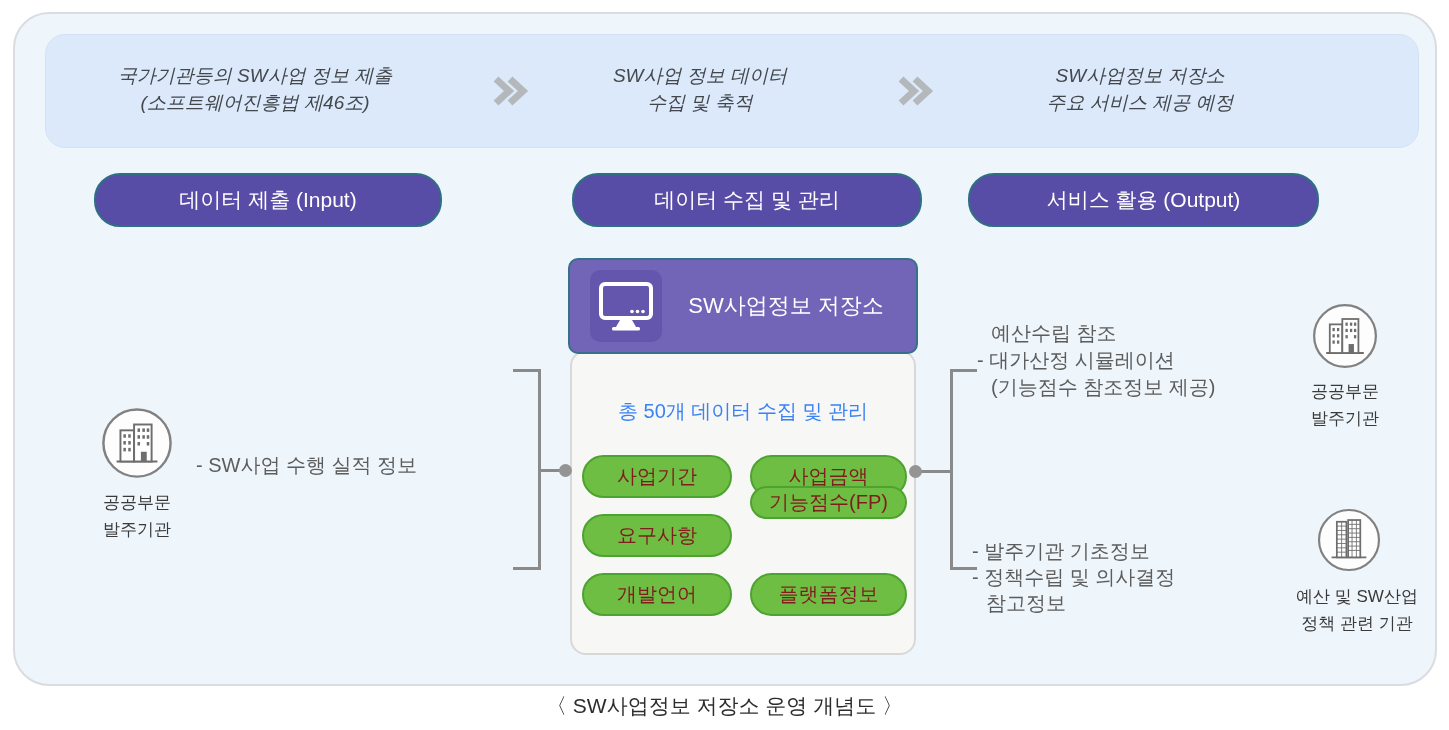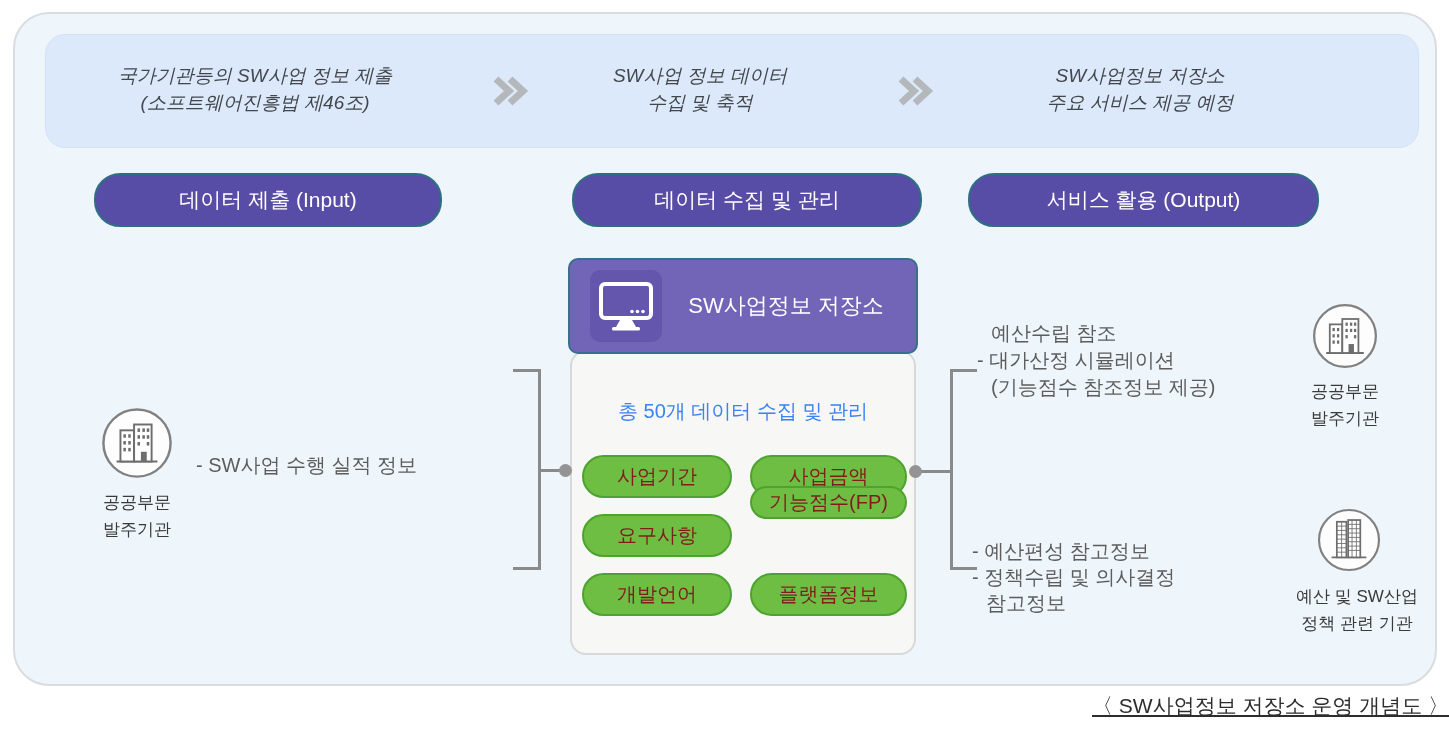--- a/index.html
+++ b/index.html
@@ -80,22 +80,22 @@
   
   .note{font-size:20px;line-height:27px;color:#5d5d5d;white-space:nowrap;}
   .note .cont{padding-left:14px;}
 
   
   .org-label{
     font-size:17px;line-height:27px;color:#3a3a3a;text-align:center;white-space:nowrap;
   }
 
   .caption{
-    left:0;top:692px;width:100%;text-align:right;
-    font-size:21px;color:#2d2d2d;white-space:nowrap;text-decoration:underline;
+    left:0;top:692px;width:100%;text-align:center;
+    font-size:21px;color:#2d2d2d;white-space:nowrap;
   }
 </style>
 </head>
 <body>
 
 <div class="stage">
 
   <div class="abs panel"></div>
 
   <div class="abs banner"></div>
@@ -186,21 +186,21 @@
     <div>발주기관</div>
   </div>
   <div class="abs note" style="left:196px;top:452px;">- SW사업 수행 실적 정보</div>
 
   <div class="abs note" style="left:977px;top:320px;">
     <div class="cont">예산수립 참조</div>
     <div>- 대가산정 시뮬레이션</div>
     <div class="cont">(기능점수 참조정보 제공)</div>
   </div>
   <div class="abs note" style="left:972px;top:538px;line-height:26px;">
-    <div>- 예산편성 참고정보</div>
+    <div>- 발주기관 기초정보</div>
     <div>- 정책수립 및 의사결정</div>
     <div class="cont">참고정보</div>
   </div>
 
   <svg class="abs" style="left:1311px;top:302px;" width="68" height="68" viewBox="0 0 76 76">
     <circle cx="38" cy="38" r="34.5" fill="#fdfdfd" stroke="#818181" stroke-width="2.5"></circle>
     <line x1="17" y1="57" x2="59" y2="57" stroke="#6e6e6e" stroke-width="2"></line>
     <rect x="21" y="25" width="14" height="32" fill="#ffffff" stroke="#6e6e6e" stroke-width="2"></rect>
     <rect x="35" y="19" width="18" height="38" fill="#ffffff" stroke="#6e6e6e" stroke-width="2"></rect>
     <rect x="24" y="29" width="2.6" height="3.6" fill="#6e6e6e"></rect>

